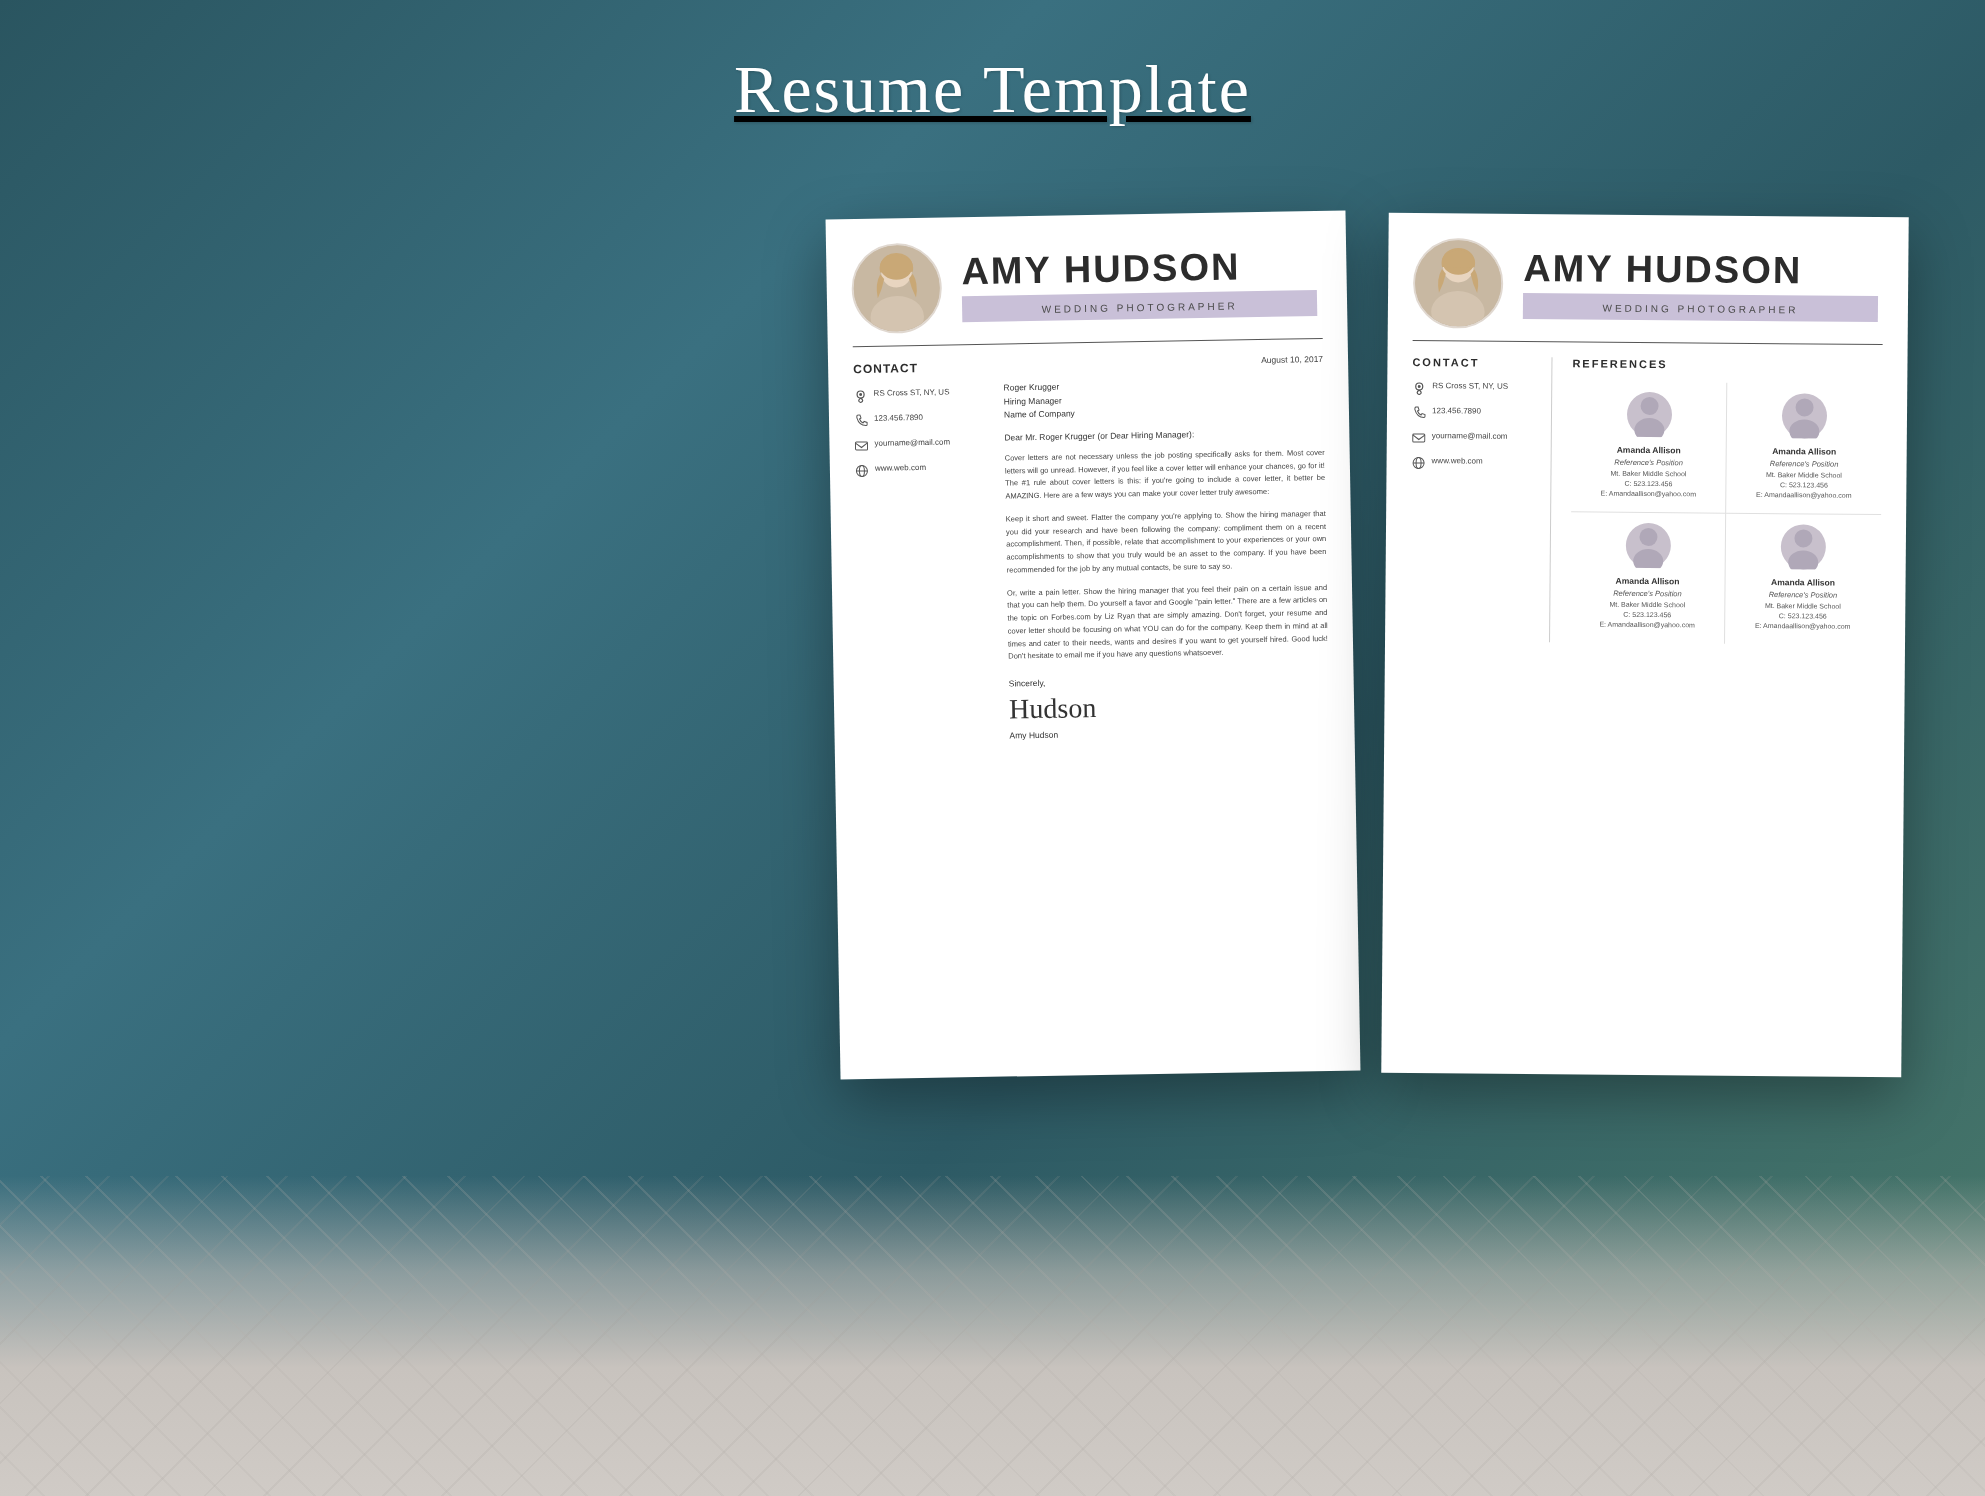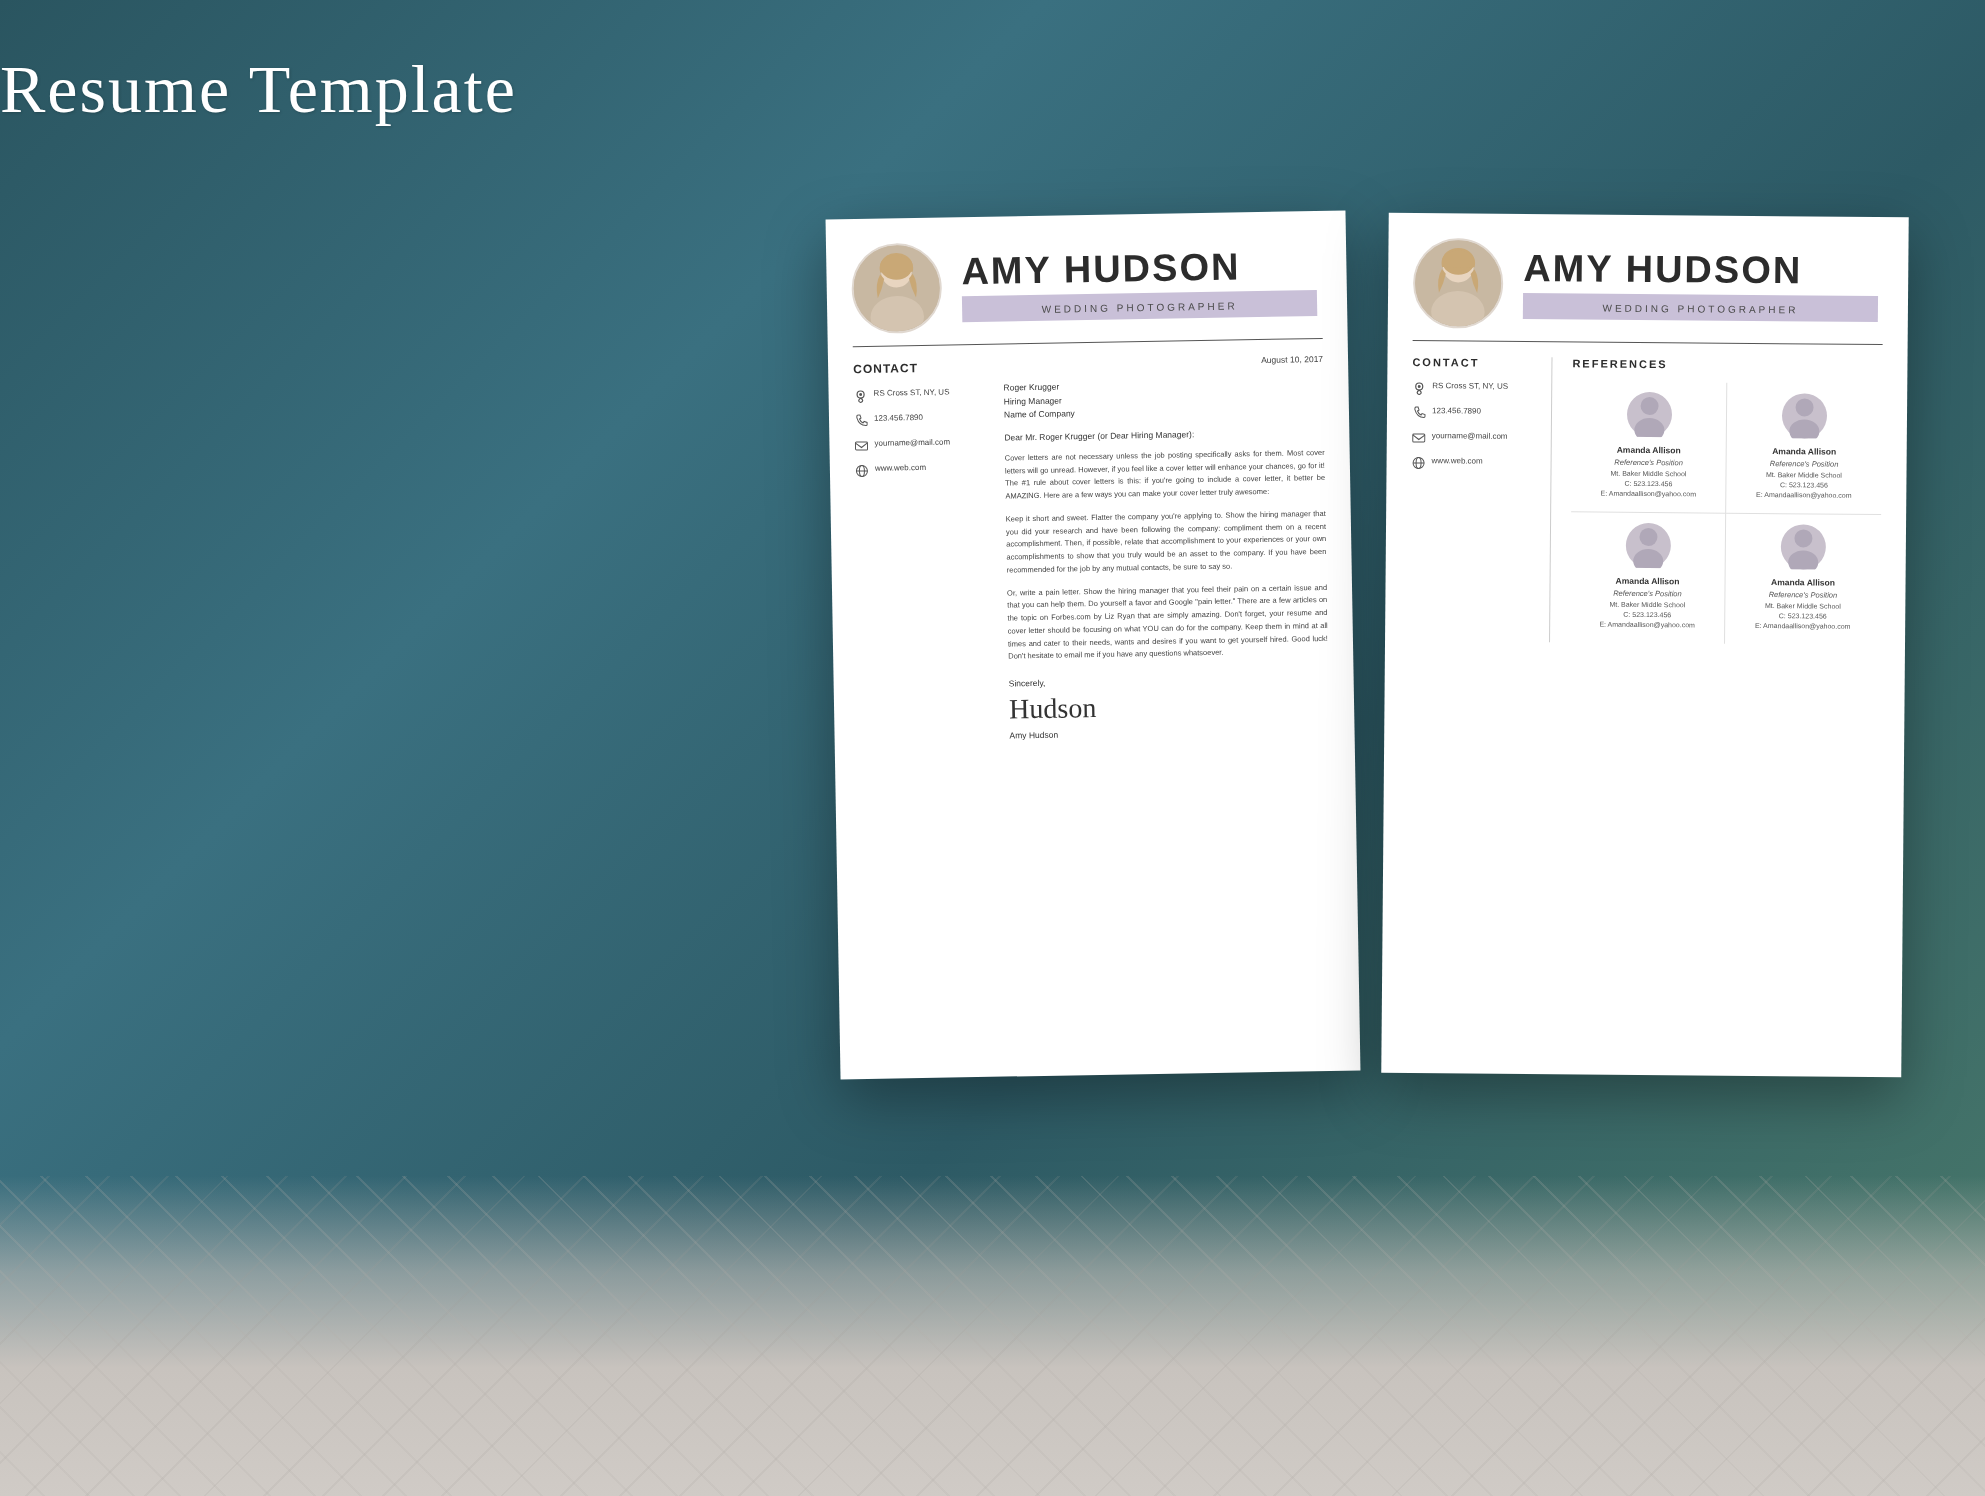--- a/index.html
+++ b/index.html
@@ -21,21 +21,23 @@
       background: linear-gradient(135deg, #2a5560 0%, #3a7080 30%, #2d5a65 60%, #4a7a6a 100%);
       z-index: 0;
     }
 
     
     .page-title {
       position: absolute;
       top: 50px;
       left: 0;
       right: 0;
+      text-align: center;
       z-index: 10;
+      text-decoration: underline;
     }
 
     .page-title h1 {
       font-family: 'Brush Script MT', cursive, 'Georgia', serif;
       font-size: 68px;
       color: #ffffff;
       font-weight: 300;
       letter-spacing: 2px;
       text-shadow: 1px 1px 3px rgba(0,0,0,0.2);
     }

